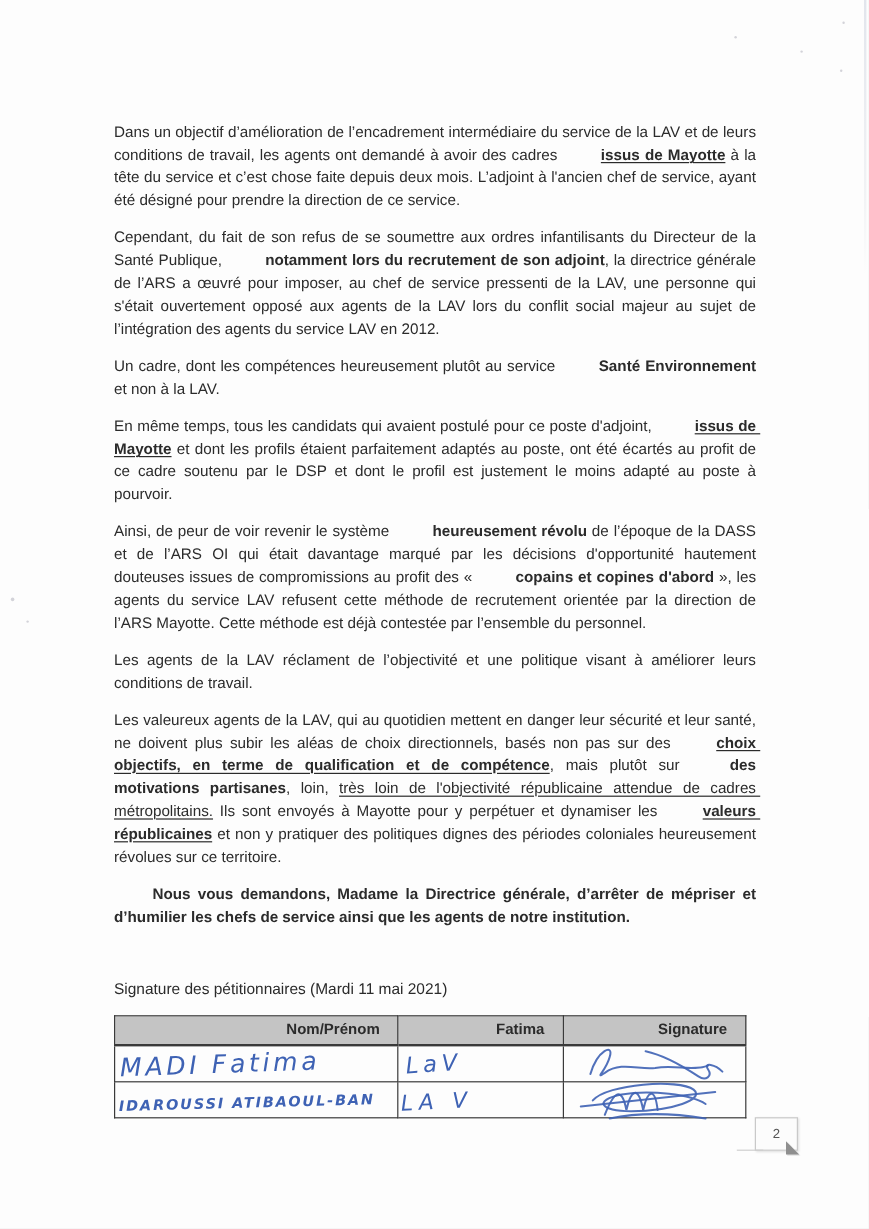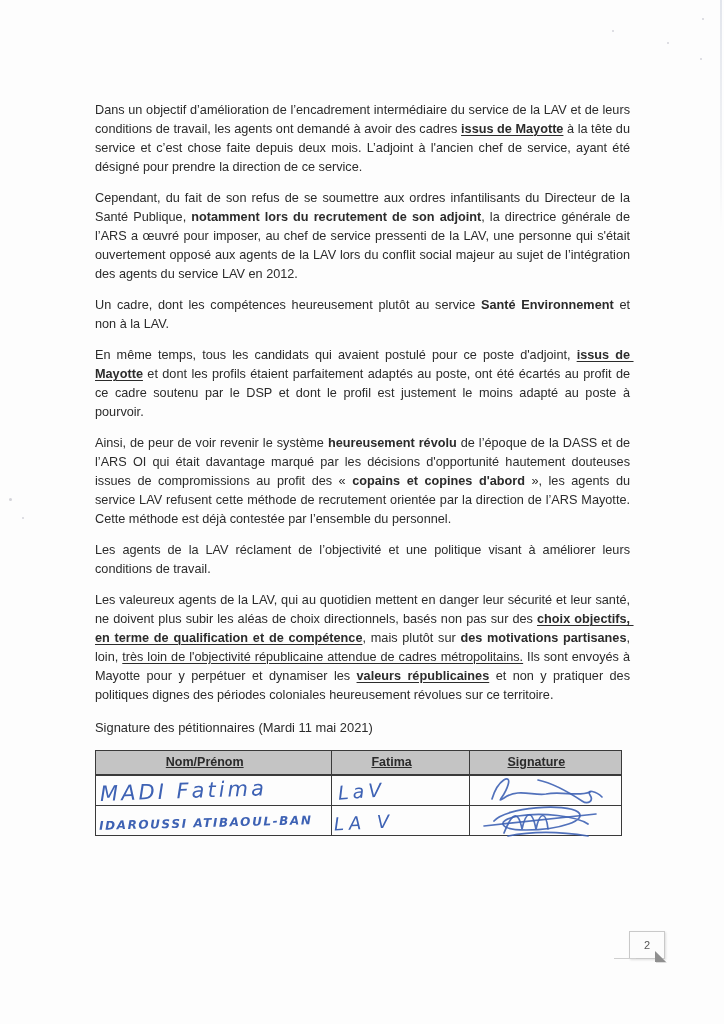--- a/index.html
+++ b/index.html
@@ -27,45 +27,44 @@
     position:absolute;
     left:95px;top:101px;width:535px;
   }
   .para{
     margin:0 0 12px 0;
     font-size:12.7px;
     line-height:19px;
     text-align:justify;
   }
   .para span{white-space:pre-wrap;}
-  .f-b{font-weight:bold;}
+  .f-b{font-weight:bold;margin-left:32px;}
   .f-i{}
   .f-u{text-decoration:underline;text-underline-offset:2px;text-decoration-thickness:1px;}
   .caption{
-    margin-top:13px;
+    margin-top:40px;
     font-size:12.9px;
     line-height:19px;
   }
   table.sig-table{
     margin-top:13px;
     border-collapse:collapse;
     width:527px;
     table-layout:fixed;
   }
   table.sig-table th,table.sig-table td{
     border:1.6px solid var(--table-border);
     padding:0;
   }
   table.sig-table th{
     background:var(--header-bg);
-    text-align:center;
+    text-align:right;
     font-size:12.5px;
-    padding:4px 25px 5px 7px;
+    padding:4px 15px 5px 7px;
     border-bottom-width:2px;
-    text-decoration:underline;
   }
   .col-name{width:236px;}
   .col-service{width:137px;}
   .col-sig{width:152px;}
   table.sig-table td{
     height:29px;
     vertical-align:bottom;
     overflow:visible;
     position:relative;
     border-top-width:1px;
@@ -123,20 +122,21 @@
 
   <div class="content">
     <div>
         <p class="para"><span>Dans un objectif d’amélioration de l’encadrement intermédiaire du service de la LAV et de leurs conditions de travail, les agents ont demandé à avoir des cadres </span><span class="f-b f-u">issus de Mayotte</span><span> à la tête du service et c’est chose faite depuis deux mois. L’adjoint à l'ancien chef de service, ayant été désigné pour prendre la direction de ce service.</span></p>
         <p class="para"><span>Cependant, du fait de son refus de se soumettre aux ordres infantilisants du Directeur de la Santé Publique, </span><span class="f-b">notamment lors du recrutement de son adjoint</span><span>, la directrice générale de l’ARS a œuvré pour imposer, au chef de service pressenti de la LAV, une personne qui s'était ouvertement opposé aux agents de la LAV lors du conflit social majeur au sujet de l’intégration des agents du service LAV en 2012.</span></p>
         <p class="para"><span>Un cadre, dont les compétences heureusement plutôt au service </span><span class="f-b f-i">Santé Environnement</span><span> et non à la LAV.</span></p>
         <p class="para"><span>En même temps, tous les candidats qui avaient postulé pour ce poste d'adjoint, </span><span class="f-b f-u">issus de Mayotte</span><span> et dont les profils étaient parfaitement adaptés au poste, ont été écartés au profit de ce cadre soutenu par le DSP et dont le profil est justement le moins adapté au poste à pourvoir.</span></p>
         <p class="para"><span>Ainsi, de peur de voir revenir le système </span><span class="f-b">heureusement révolu</span><span> de l’époque de la DASS et de l’ARS OI qui était davantage marqué par les décisions d'opportunité hautement douteuses issues de compromissions au profit des « </span><span class="f-b f-i">copains et copines d'abord</span><span> », les agents du service LAV refusent cette méthode de recrutement orientée par la direction de l’ARS Mayotte. Cette méthode est déjà contestée par l’ensemble du personnel.</span></p>
         <p class="para"><span>Les agents de la LAV réclament de l’objectivité et une politique visant à améliorer leurs conditions de travail.</span></p>
         <p class="para"><span>Les valeureux agents de la LAV, qui au quotidien mettent en danger leur sécurité et leur santé, ne doivent plus subir les aléas de choix directionnels, basés non pas sur des </span><span class="f-b f-u">choix objectifs, en terme de qualification et de compétence</span><span>, mais plutôt sur </span><span class="f-b">des motivations partisanes</span><span>, loin, </span><span class="f-u">très loin de l'objectivité républicaine attendue de cadres métropolitains.</span><span> Ils sont envoyés à Mayotte pour y perpétuer et dynamiser les </span><span class="f-b f-i f-u">valeurs républicaines</span><span> et non y pratiquer des politiques dignes des périodes coloniales heureusement révolues sur ce territoire.</span></p>
+        <p class="para"><span class="f-b">Nous vous demandons, Madame la Directrice générale, d’arrêter de mépriser et d’humilier les chefs de service ainsi que les agents de notre institution.</span></p>
       </div>
 
     <div class="caption">Signature des pétitionnaires (Mardi 11 mai 2021)</div>
 
     <table class="sig-table">
       <colgroup>
         <col class="col-name">
           <col class="col-service">
           <col class="col-sig">
       </colgroup>

